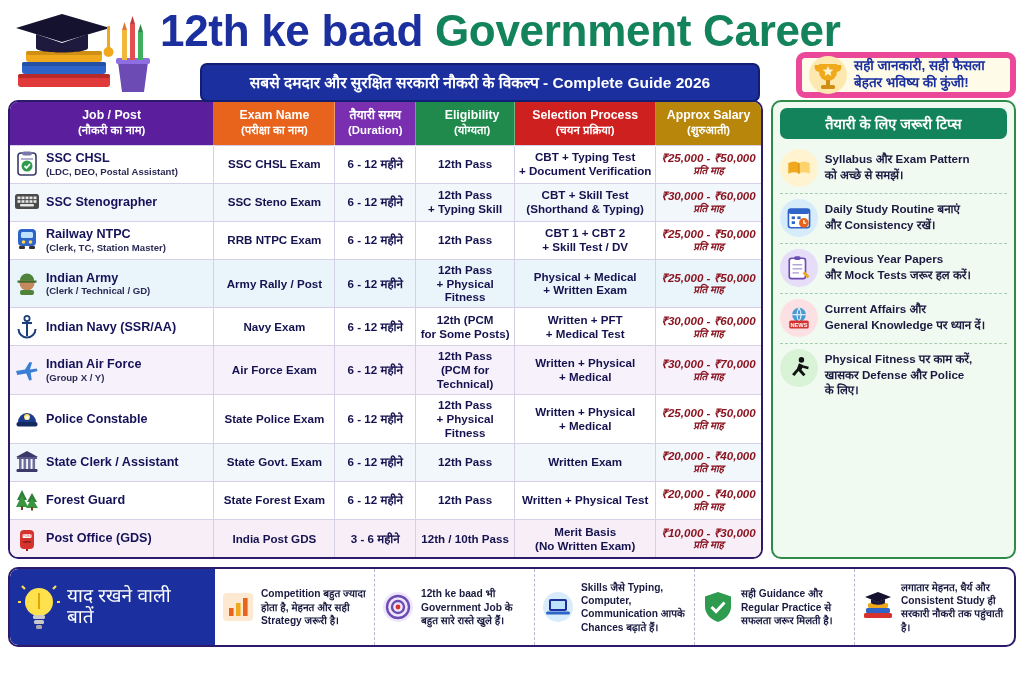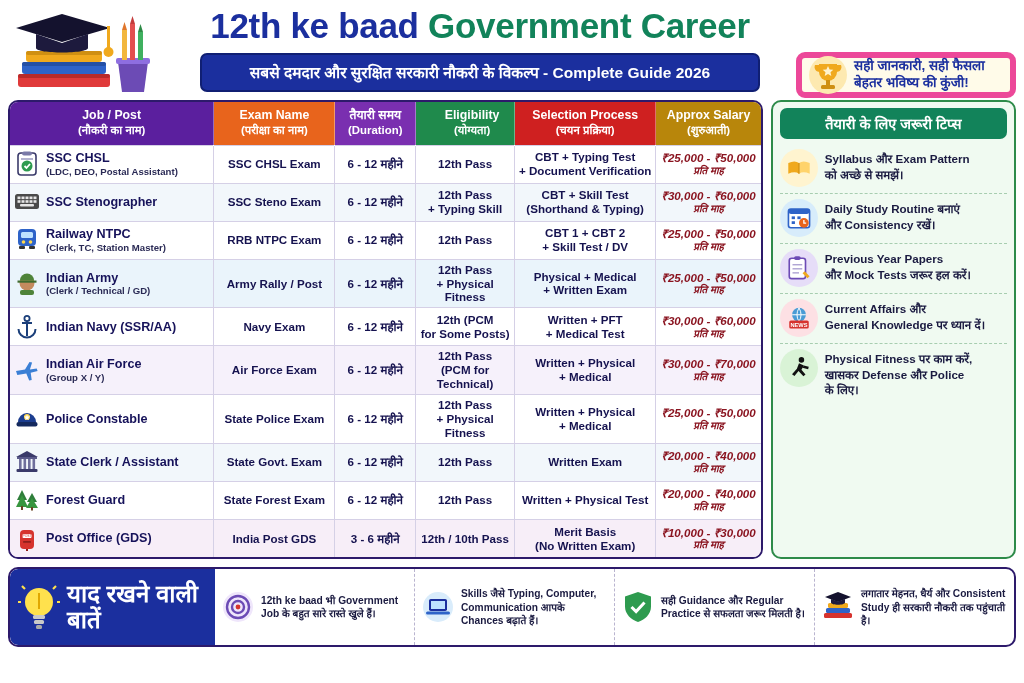--- a/index.html
+++ b/index.html
@@ -9,21 +9,21 @@
     background:#ffffff;
     overflow:hidden;
     position:relative;
   }
   .page { position:relative; width:1024px; height:683px; background:#fff; }
 
   
   .header { position:relative; height:100px; }
   .grad-art { position:absolute; left:10px; top:4px; width:150px; height:96px; }
   .title-wrap { position:absolute; left:160px; top:6px; width:640px; text-align:center; }
-  .title-main { font-size:35px; font-weight:bold; letter-spacing:-0.3px; white-space:nowrap;}
+  .title-main { font-size:44px; font-weight:bold; letter-spacing:-0.3px; white-space:nowrap;}
   .t-blue { color:#1b2f9e; }
   .t-green { color:#12835a; }
   .subtitle-bar {
     margin:7px auto 0; width:560px; background:#1b2f9e; color:#fff;
     border-radius:7px; padding:6px 8px 7px; font-size:15.5px; font-weight:bold;
     border:2px solid #101f73;
   }
   .badge-top {
     position:absolute; right:8px; top:52px; width:220px; height:46px;
     background:#fffbe9; border:6px solid #ec4899; border-radius:9px;
@@ -86,21 +86,21 @@
   
   .footer {
     margin:8px 8px 0; height:80px; border:2px solid #2d1a6b; border-radius:10px;
     background:#fff; display:flex; align-items:stretch; overflow:hidden;
   }
   .foot-label {
     width:205px; background:#1b2f9e; color:#fff; border-radius:8px 0 0 8px;
     display:flex; align-items:center; gap:7px; padding:4px 8px;
   }
   .foot-label .bulb { width:42px; height:50px; flex:0 0 42px; }
-  .foot-label .ftxt { font-size:24px; font-weight:bold; line-height:1.1; }
+  .foot-label .ftxt { font-size:19px; font-weight:normal; line-height:1.1; }
   .foot-items { display:flex; flex:1; }
   .fitem { flex:1; display:flex; align-items:center; gap:6px; padding:4px 6px;
            border-right:1px dashed #b9b4cf; }
   .fitem:last-child { border-right:none; }
   .fitem .ficon { width:34px; height:34px; flex:0 0 34px; display:flex; align-items:center; justify-content:center; }
   .fitem .fl { font-size:10.2px; font-weight:bold; color:#1a1a40; line-height:1.3; }
 
   .nowrap { white-space:nowrap; }
 </style>
 </head>
@@ -677,20 +677,31 @@
       </div>
       <div class="ftxt">
         <div>याद रखने वाली</div>
         <div>बातें</div>
       </div>
     </div>
     <div class="foot-items" id="foot-items">
         <div class="fitem">
           <div class="ficon">
             <svg viewBox="0 0 34 34" width="34" height="34">
+              <rect x="2" y="3" width="30" height="28" rx="4" fill="#fde8d2"></rect>
+              <rect x="8" y="18" width="4.6" height="8" fill="#e8641c"></rect>
+              <rect x="15" y="13" width="4.6" height="13" fill="#f0a91d"></rect>
+              <rect x="22" y="8" width="4.6" height="18" fill="#e8641c"></rect>
+            </svg>
+          </div>
+          <div class="fl">Competition बहुत ज्यादा होता है, मेहनत और सही Strategy जरूरी है।</div>
+        </div>
+        <div class="fitem">
+          <div class="ficon">
+            <svg viewBox="0 0 34 34" width="34" height="34">
               <circle cx="17" cy="17" r="15" fill="#efe6fb"></circle>
               <circle cx="17" cy="17" r="11" fill="none" stroke="#6c4bb5" stroke-width="2.4"></circle>
               <circle cx="17" cy="17" r="6" fill="none" stroke="#6c4bb5" stroke-width="2.4"></circle>
               <circle cx="17" cy="17" r="2.4" fill="#d6332e"></circle>
             </svg>
           </div>
           <div class="fl">12th ke baad भी Government Job के बहुत सारे रास्ते खुले हैं।</div>
         </div>
         <div class="fitem">
           <div class="ficon">

